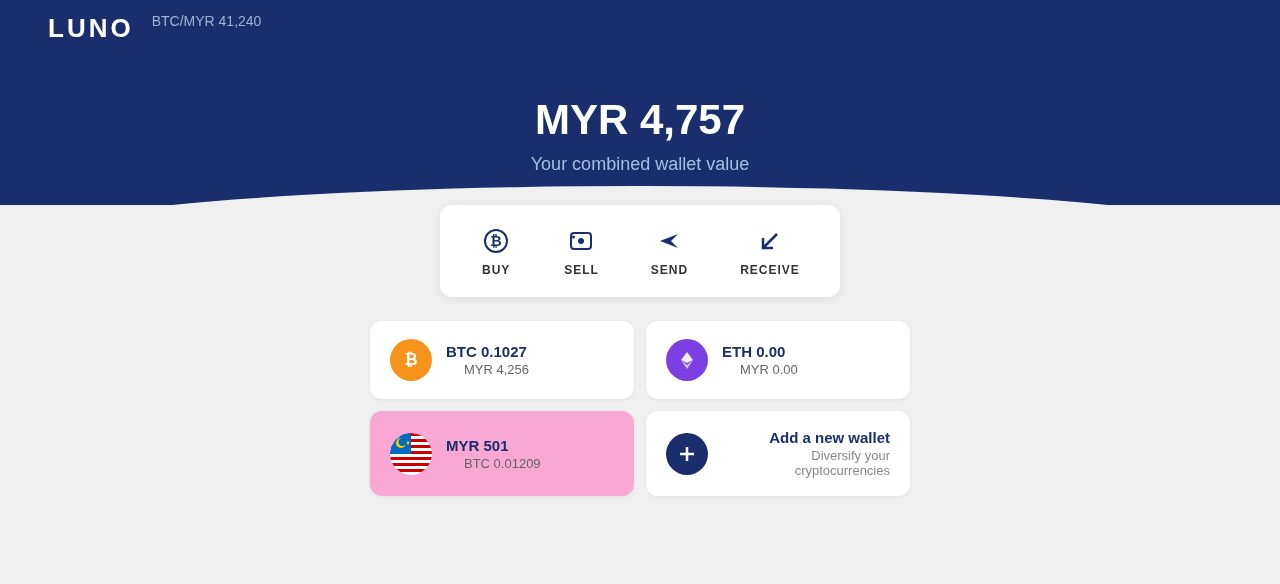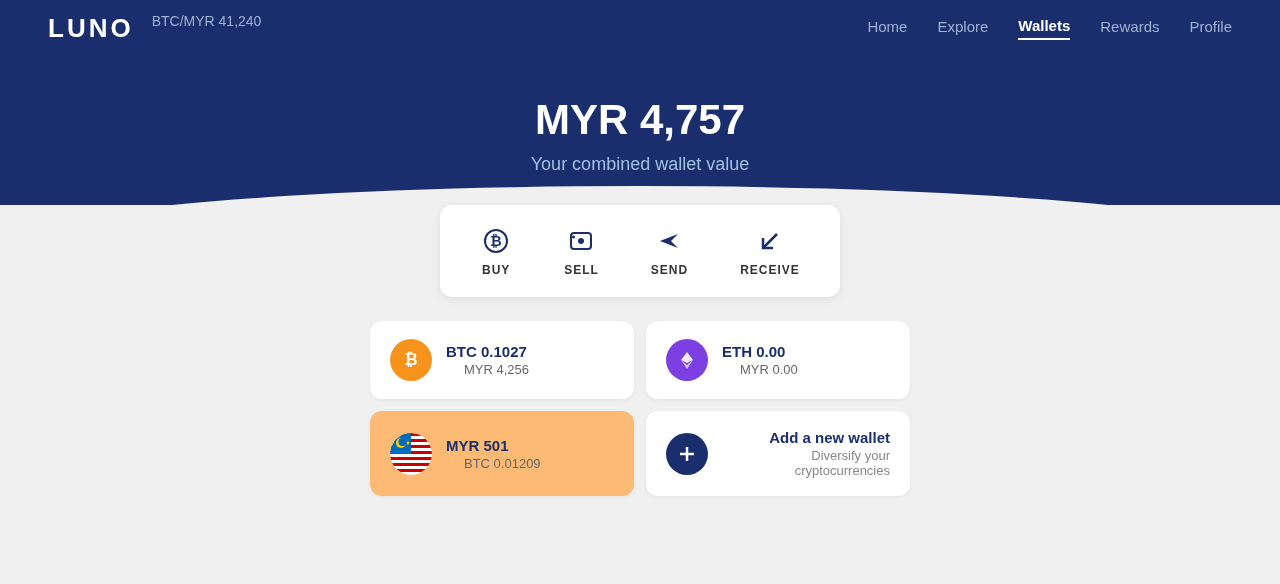--- a/index.html
+++ b/index.html
@@ -144,21 +144,21 @@
       background: white;
       border-radius: 12px;
       padding: 18px 20px;
       display: flex;
       align-items: center;
       gap: 14px;
       cursor: pointer;
       box-shadow: 0 1px 4px rgba(0,0,0,0.06);
     }
     .wallet-card.myr-card {
-      background: #fdba74;
+      background: #f9a8d4;
     }
 
     .coin-icon {
       width: 42px;
       height: 42px;
       border-radius: 50%;
       display: flex;
       align-items: center;
       justify-content: center;
       font-size: 20px;
@@ -199,27 +199,20 @@
     .add-sub { font-size: 13px; color: #888; }
   </style>
 </head>
 <body>
 
 <header class="header">
   <div class="header-left">
     <span class="logo">LUNO</span>
     <span class="btc-price">BTC/MYR 41,240</span>
   </div>
-  <nav class="nav">
-    <a class="nav-item">Home</a>
-    <a class="nav-item">Explore</a>
-    <a class="nav-item active">Wallets</a>
-    <a class="nav-item">Rewards</a>
-    <a class="nav-item">Profile</a>
-  </nav>
 </header>
 
 <section class="hero">
   <div class="hero-amount">MYR 4,757</div>
   <div class="hero-label">Your combined wallet value</div>
 </section>
 
 <main class="main">
 
   <div class="action-bar">

